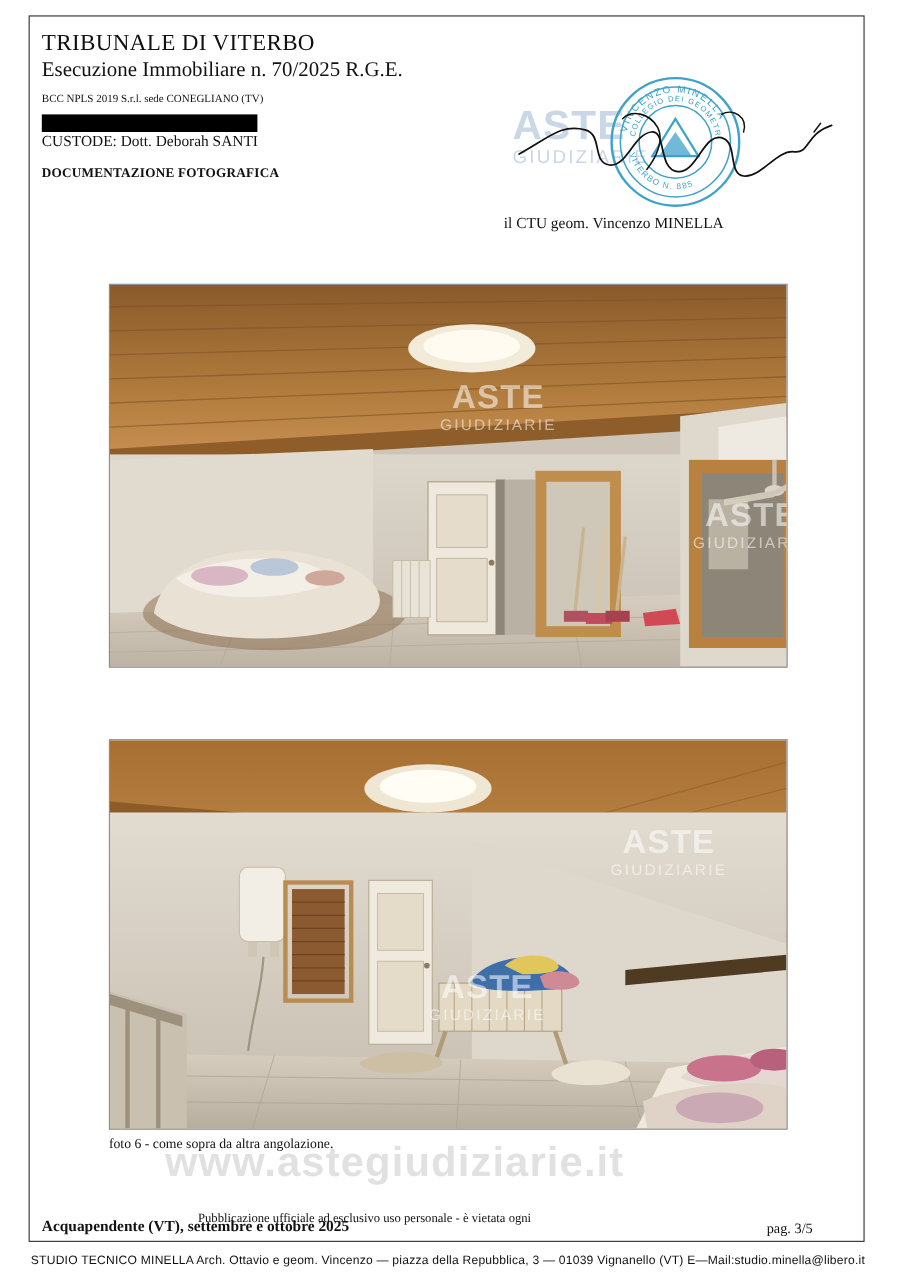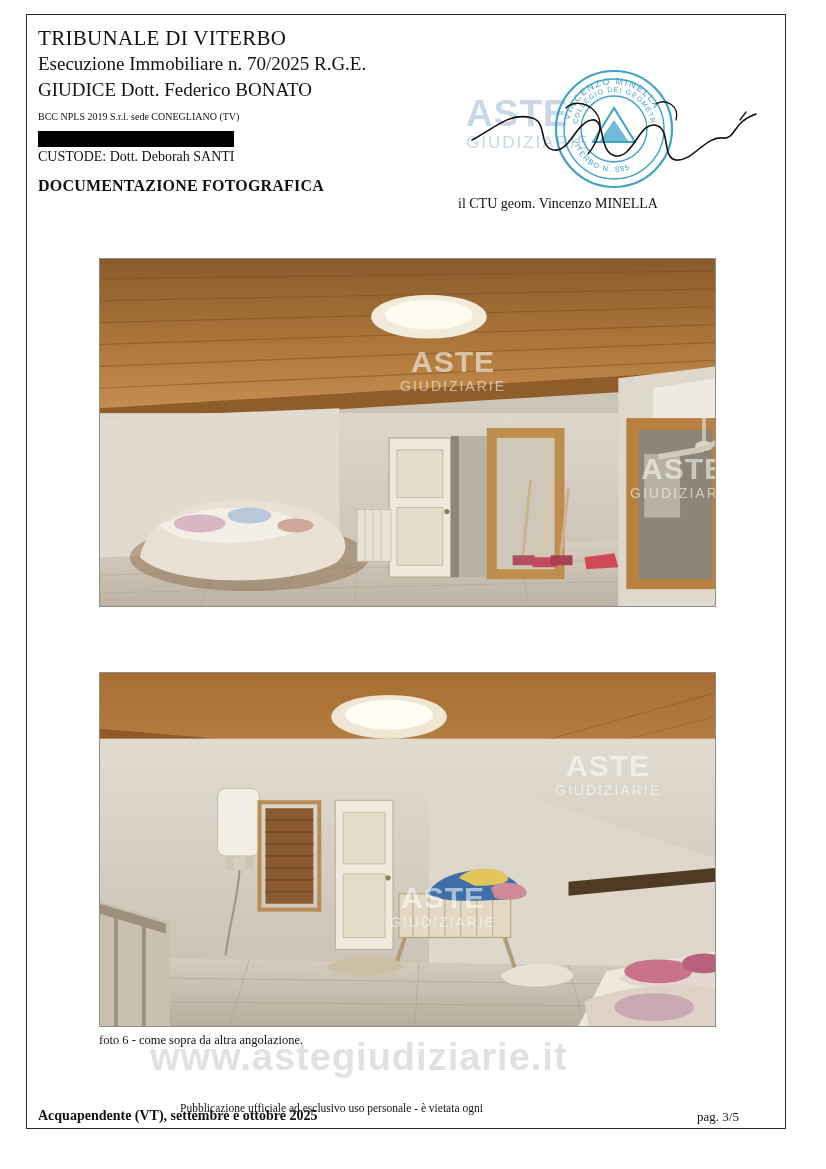--- a/index.html
+++ b/index.html
@@ -61,21 +61,21 @@
     margin-top: 7px;
     width: 196px;
     height: 16px;
     background: #000;
   }
   .h-cust {
     font-size: 14px;
     margin-top: 2px;
   }
   .h-docfoto {
-    font-size: 16px;
+    font-size: 12px;
     font-weight: bold;
     margin-top: 12px;
     letter-spacing: .2px;
   }
   .ctu-line {
     position: absolute;
     left: 458px;
     top: 196px;
     font-size: 14px;
   }
@@ -238,21 +238,20 @@
 </head>
 <body>
 
 <div class="page">
 
   <div class="doc-border"></div>
 
   <div class="header">
     <div class="h-title1">TRIBUNALE DI VITERBO</div>
     <div class="h-title2">Esecuzione Immobiliare n. 70/2025 R.G.E.</div>
-    <div class="h-title3">GIUDICE  Dott. Federico BONATO</div>
     <div class="h-sub">BCC NPLS 2019 S.r.l. sede CONEGLIANO (TV)</div>
     <div class="redaction"></div>
     <div class="h-cust">CUSTODE: Dott. Deborah SANTI</div>
     <div class="h-docfoto">DOCUMENTAZIONE FOTOGRAFICA</div>
   </div>
 
   <div class="ctu-line">il CTU geom. Vincenzo MINELLA</div>
 
   <div class="wm-header">
     <div class="wm-main">ASTE</div>
@@ -515,20 +514,21 @@
   <div class="loc-line">Acquapendente (VT), settembre e ottobre 2025</div>
 
   <div class="notice">
     <span>Pubblicazione ufficiale ad esclusivo uso personale - è vietata ogni</span><br>
   </div>
 
   <div class="pagenum">pag. 3/5</div>
 
   <div class="site-wm">www.astegiudiziarie.it</div>
 
+  <div class="studio">STUDIO  TECNICO  MINELLA  Arch.  Ottavio  e  geom.  Vincenzo  —  piazza  della  Repubblica,  3  —  01039  Vignanello  (VT)  E—Mail:studio.minella@libero.it</div>
 
   <div class="vstrip">
     <div class="vtext" style="top:655px;">Firmato Da: VINCENZO MINELLA Emesso Da: ARUBAPEC EU QUALIFIED CERTIFICATES CA G1 Serial#: 138c3644bbd5d96a30935dcf3a8510db</div>
   </div>
   <svg class="vstamp" viewBox="0 0 34 46">
     <ellipse cx="17" cy="12" rx="7" ry="8" fill="#8d8d8d"></ellipse>
     <path d="M10 20 C10 28, 6 32, 6 40 L28 40 C28 32, 24 28, 24 20 Z" fill="#8d8d8d"></path>
     <rect x="4" y="40" width="26" height="4" rx="1.5" fill="#8d8d8d"></rect>
   </svg>
 

